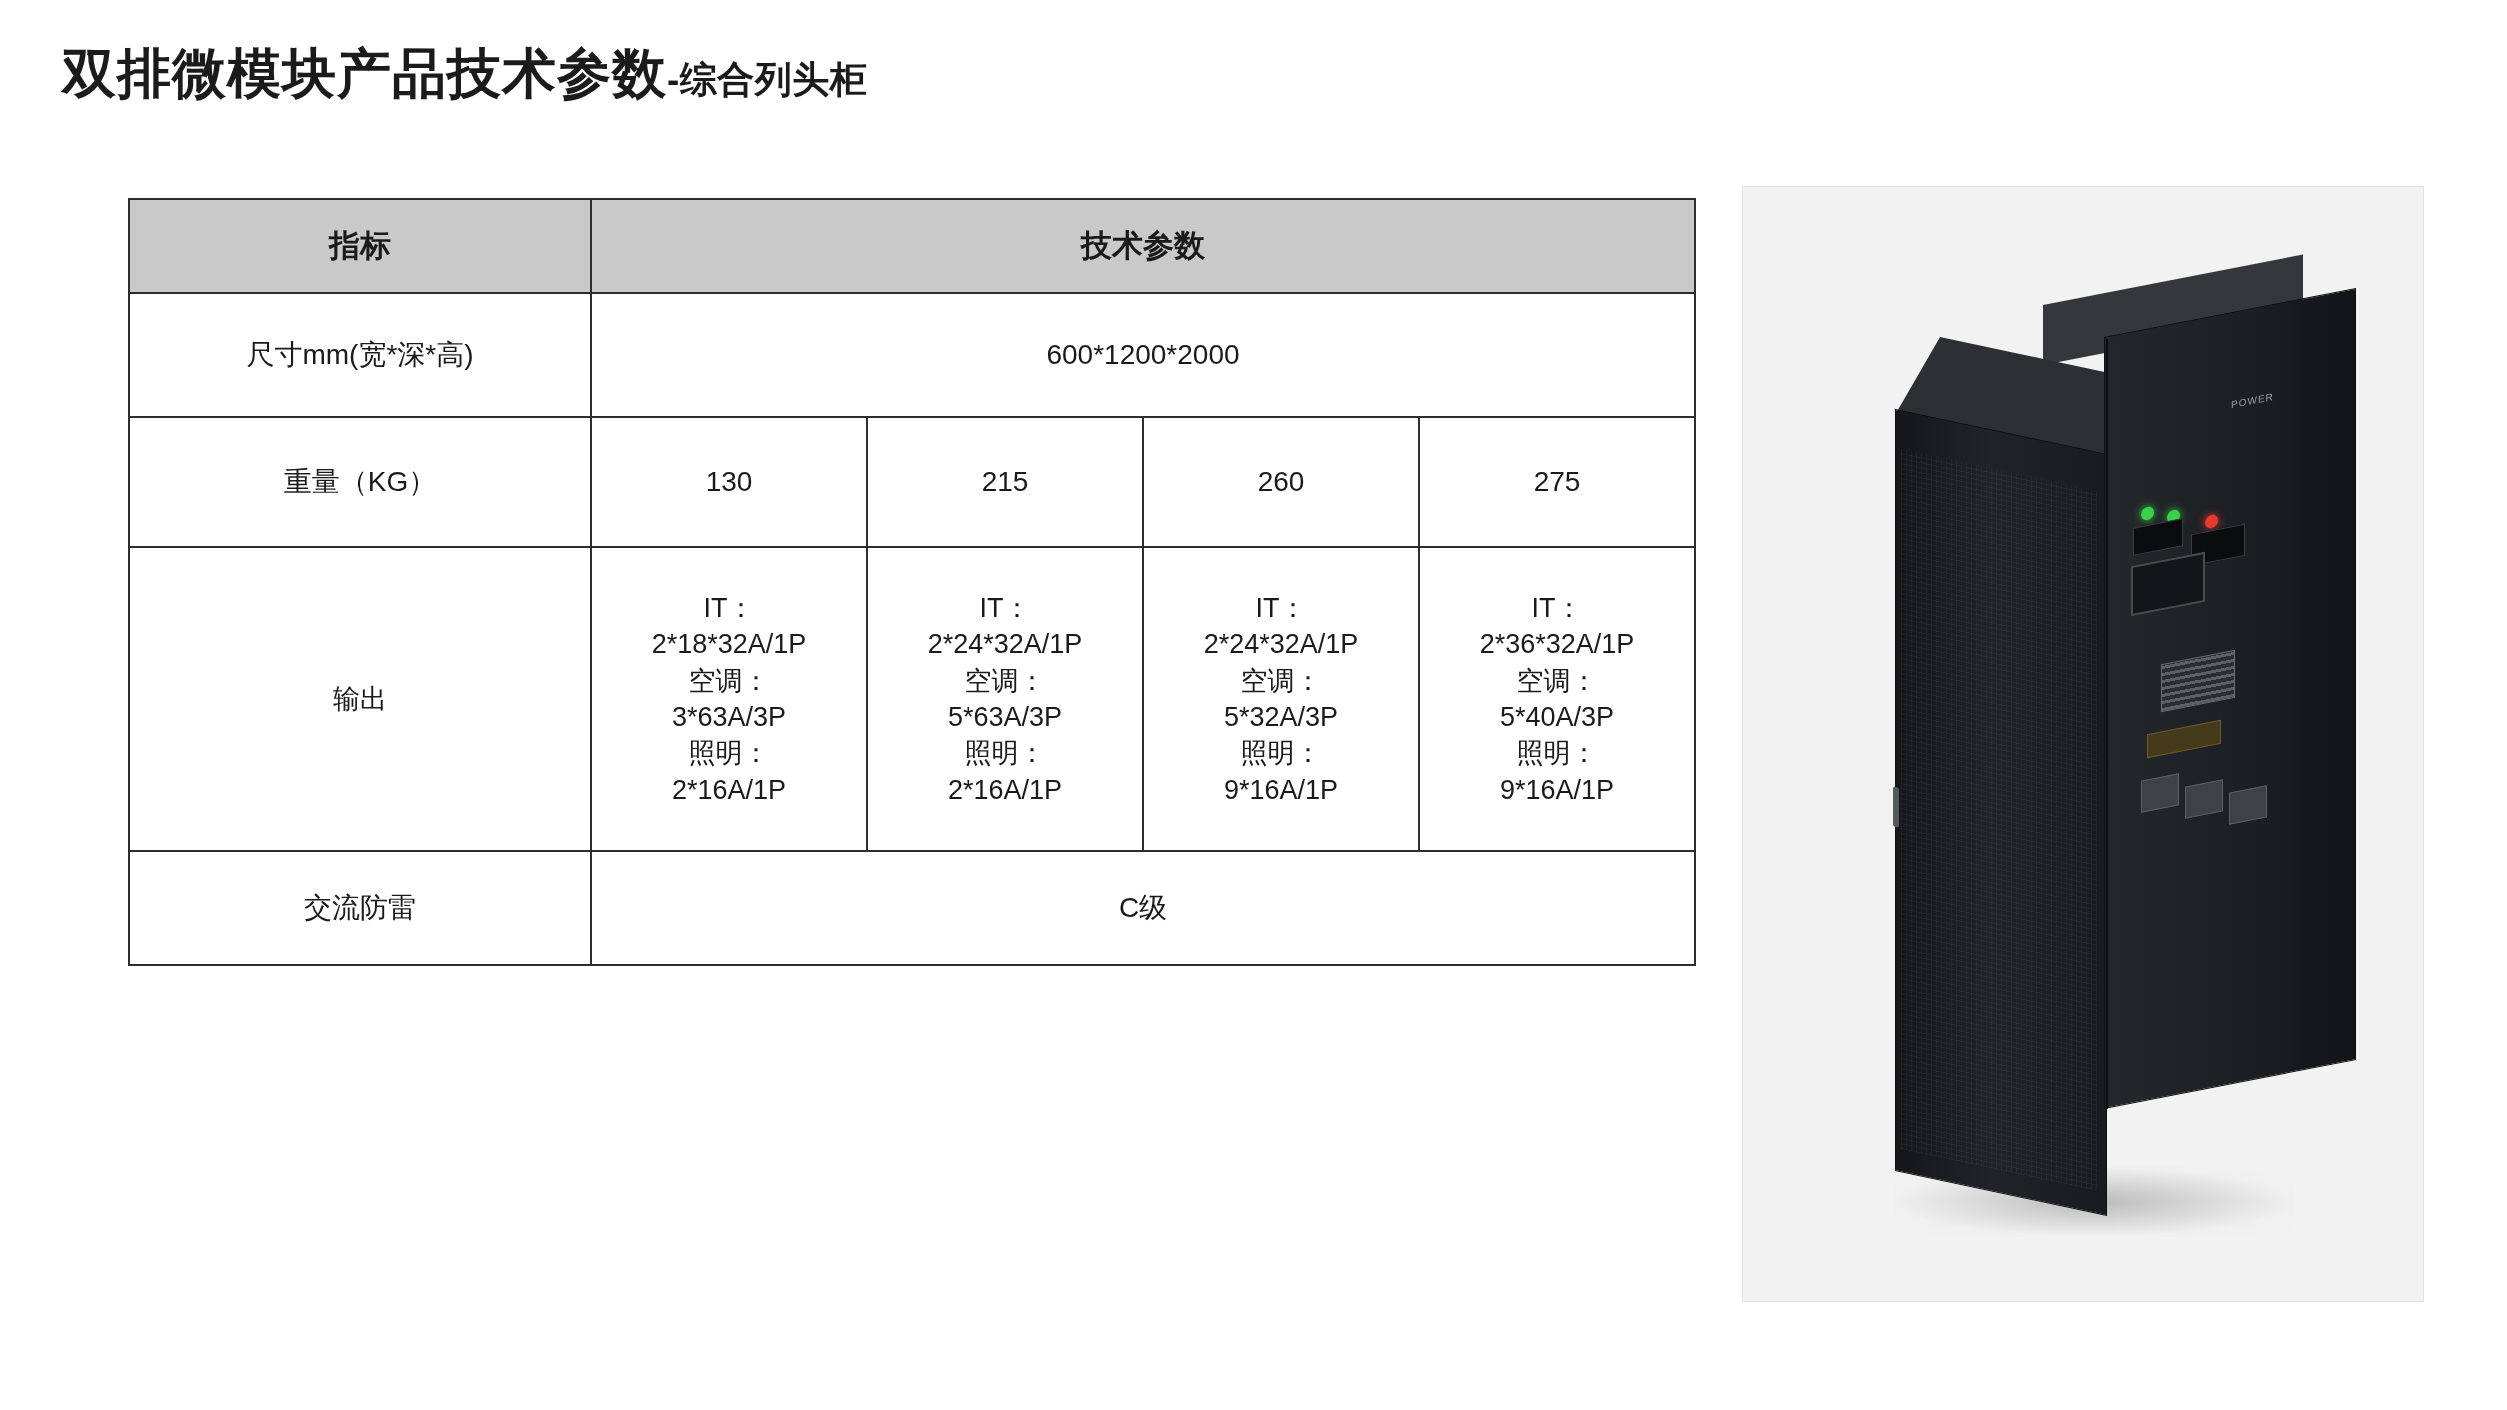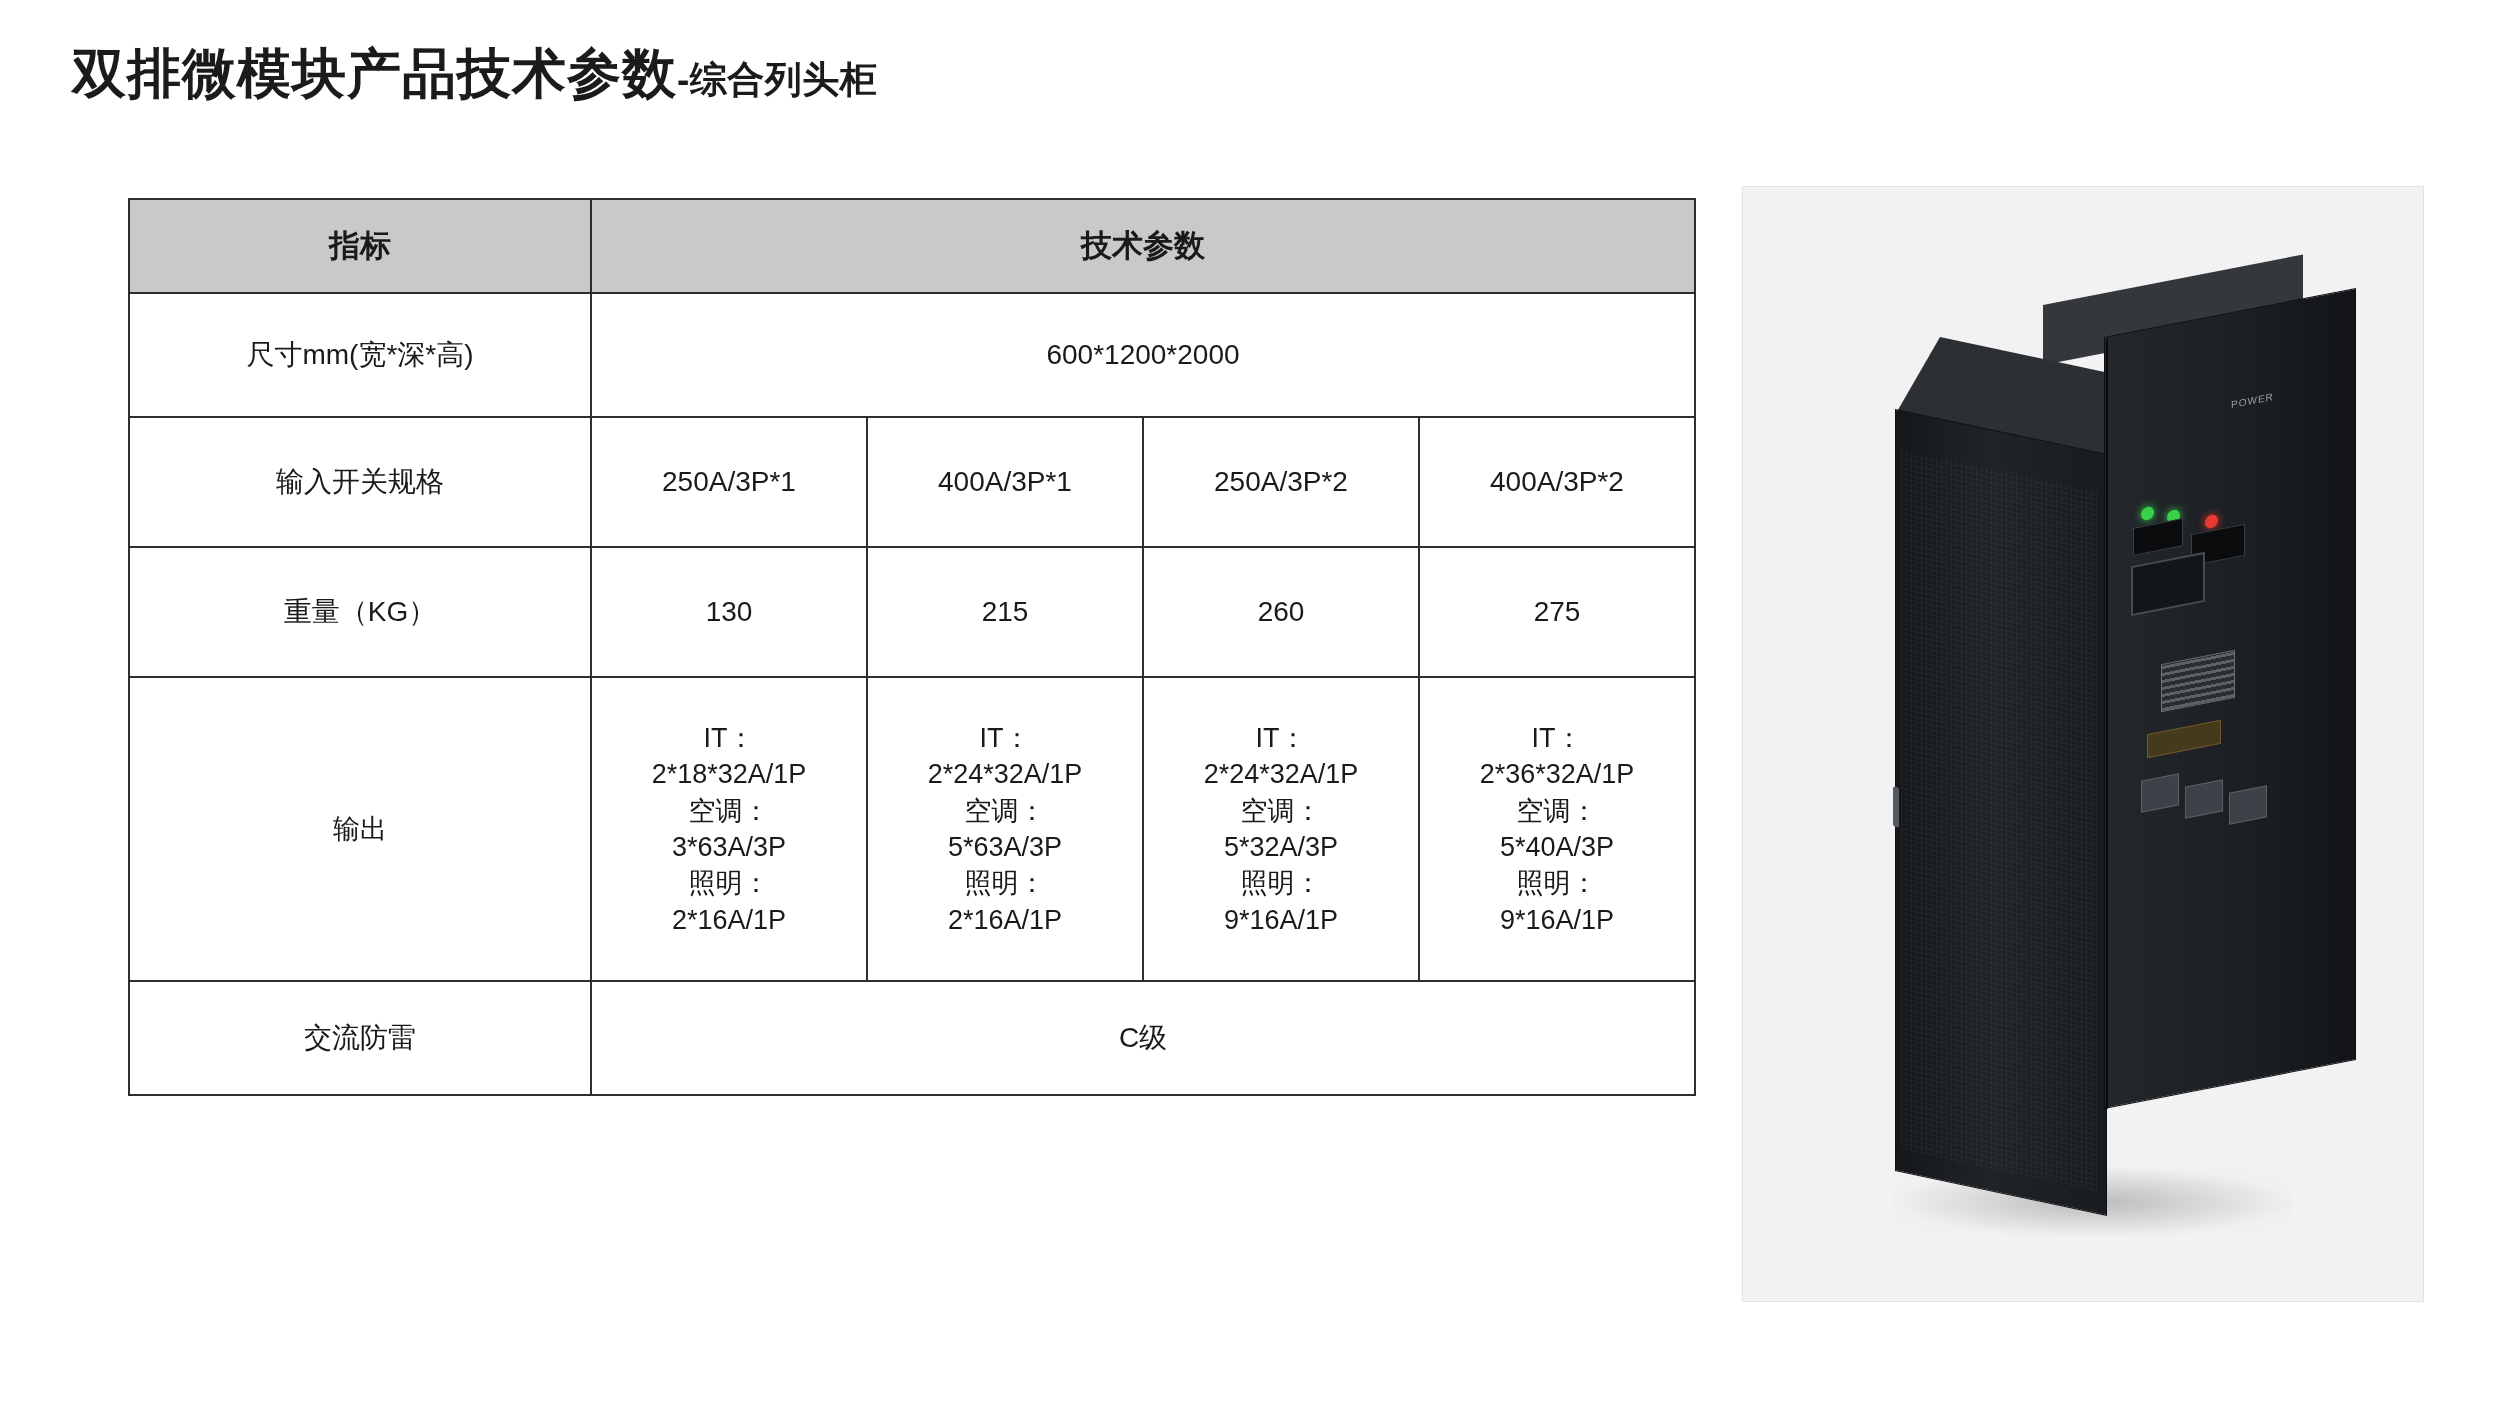--- a/index.html
+++ b/index.html
@@ -12,21 +12,21 @@
     height: 1410px;
     font-family: "Liberation Sans", sans-serif;
     color: #1a1a1a;
     position: relative;
     overflow: hidden;
   }
 
   
   .title-block {
     position: absolute;
-    left: 72px;
+    left: 62px;
     top: 38px;
     white-space: nowrap;
   }
   .title-main {
     font-size: 54px;
     font-weight: bold;
     letter-spacing: 1px;
     color: #1b1b1b;
   }
   .title-sub {
@@ -246,27 +246,20 @@
       <td class="lbl">指标</td>
       <td colspan="4">技术参数</td>
     </tr>
 
 
     <tr class="r-dim">
       <td class="lbl">尺寸mm(宽*深*高)</td>
       <td colspan="4">600*1200*2000</td>
     </tr>
 
-    <tr class="r-switch">
-      <td class="lbl">输入开关规格</td>
-      <td>250A/3P*1</td>
-      <td>400A/3P*1</td>
-      <td>250A/3P*2</td>
-      <td>400A/3P*2</td>
-    </tr>
 
     <tr class="r-weight">
       <td class="lbl">重量（KG）</td>
       <td>130</td>
       <td>215</td>
       <td>260</td>
       <td>275</td>
     </tr>
 
     <tr class="r-output">

